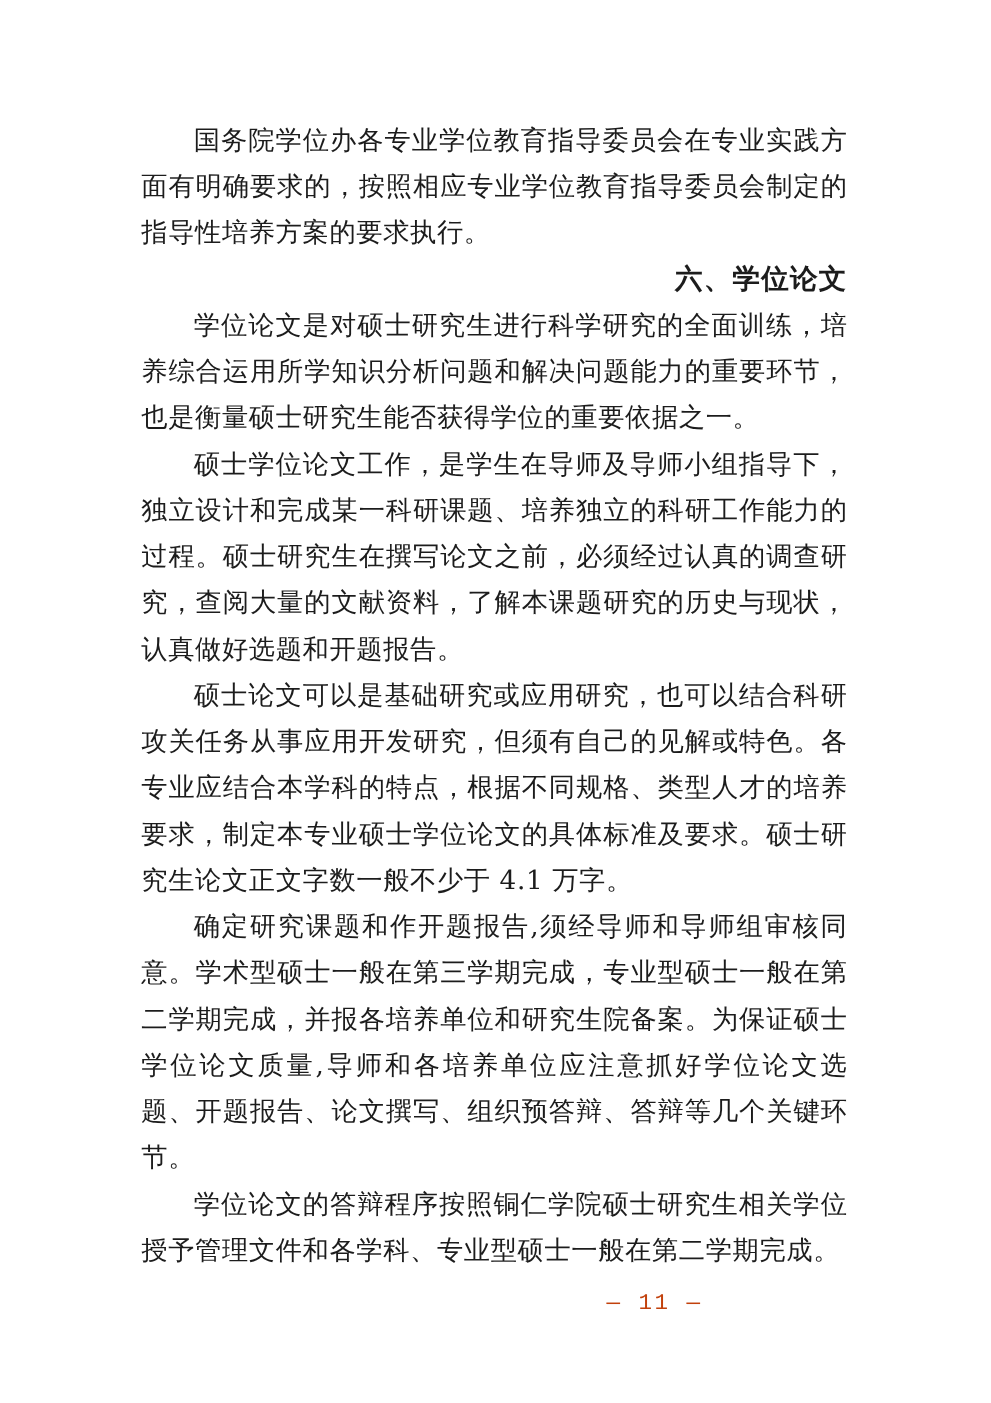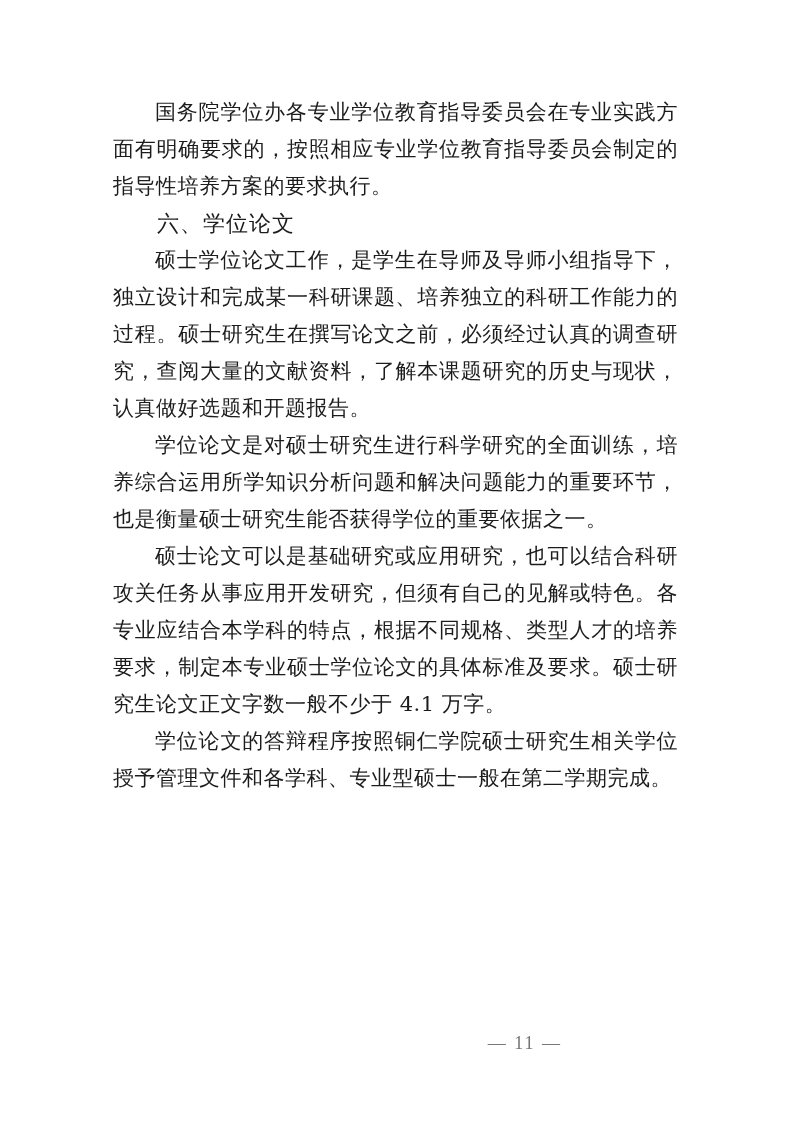--- a/index.html
+++ b/index.html
@@ -28,43 +28,44 @@
     letter-spacing: 0.5px;
   }
   .para {
     margin: 0;
     text-indent: 2em;
   }
   .heading {
     margin: 0;
     text-indent: 2em;
     font-family: "DejaVu Sans", "Liberation Sans", sans-serif;
-    font-weight: normal;
+    font-weight: bold;
     font-size: 22px;
     line-height: 37px;
-    text-align: left;
+    text-align: right;
     letter-spacing: 1px;
   }
   .page-number {
     position: absolute;
     top: 1031px;
     right: 121px;
     font-size: 18px;
     line-height: 24px;
     letter-spacing: 2px;
-    color: #737373;
-    font-family: Liberation Serif, serif;
+    color: #c2410c;
+    font-family: Liberation Mono, monospace;
   }
 </style>
 </head>
 <body>
 
 <div class="page">
   <div class="content">
     <p class="para">国务院学位办各专业学位教育指导委员会在专业实践方面有明确要求的，按照相应专业学位教育指导委员会制定的指导性培养方案的要求执行。</p>
     <h2 class="heading">六、学位论文</h2>
+    <p class="para">学位论文是对硕士研究生进行科学研究的全面训练，培养综合运用所学知识分析问题和解决问题能力的重要环节，也是衡量硕士研究生能否获得学位的重要依据之一。</p>
     <p class="para">硕士学位论文工作，是学生在导师及导师小组指导下，独立设计和完成某一科研课题、培养独立的科研工作能力的过程。硕士研究生在撰写论文之前，必须经过认真的调查研究，查阅大量的文献资料，了解本课题研究的历史与现状，认真做好选题和开题报告。</p>
-    <p class="para">学位论文是对硕士研究生进行科学研究的全面训练，培养综合运用所学知识分析问题和解决问题能力的重要环节，也是衡量硕士研究生能否获得学位的重要依据之一。</p>
     <p class="para">硕士论文可以是基础研究或应用研究，也可以结合科研攻关任务从事应用开发研究，但须有自己的见解或特色。各专业应结合本学科的特点，根据不同规格、类型人才的培养要求，制定本专业硕士学位论文的具体标准及要求。硕士研究生论文正文字数一般不少于 4.1 万字。</p>
+    <p class="para">确定研究课题和作开题报告,须经导师和导师组审核同意。学术型硕士一般在第三学期完成，专业型硕士一般在第二学期完成，并报各培养单位和研究生院备案。为保证硕士学位论文质量,导师和各培养单位应注意抓好学位论文选题、开题报告、论文撰写、组织预答辩、答辩等几个关键环节。</p>
     <p class="para">学位论文的答辩程序按照铜仁学院硕士研究生相关学位授予管理文件和各学科、专业型硕士一般在第二学期完成。</p>
   </div>
   <div class="page-number">— 11 —</div>
 </div>
 
 </body></html>

